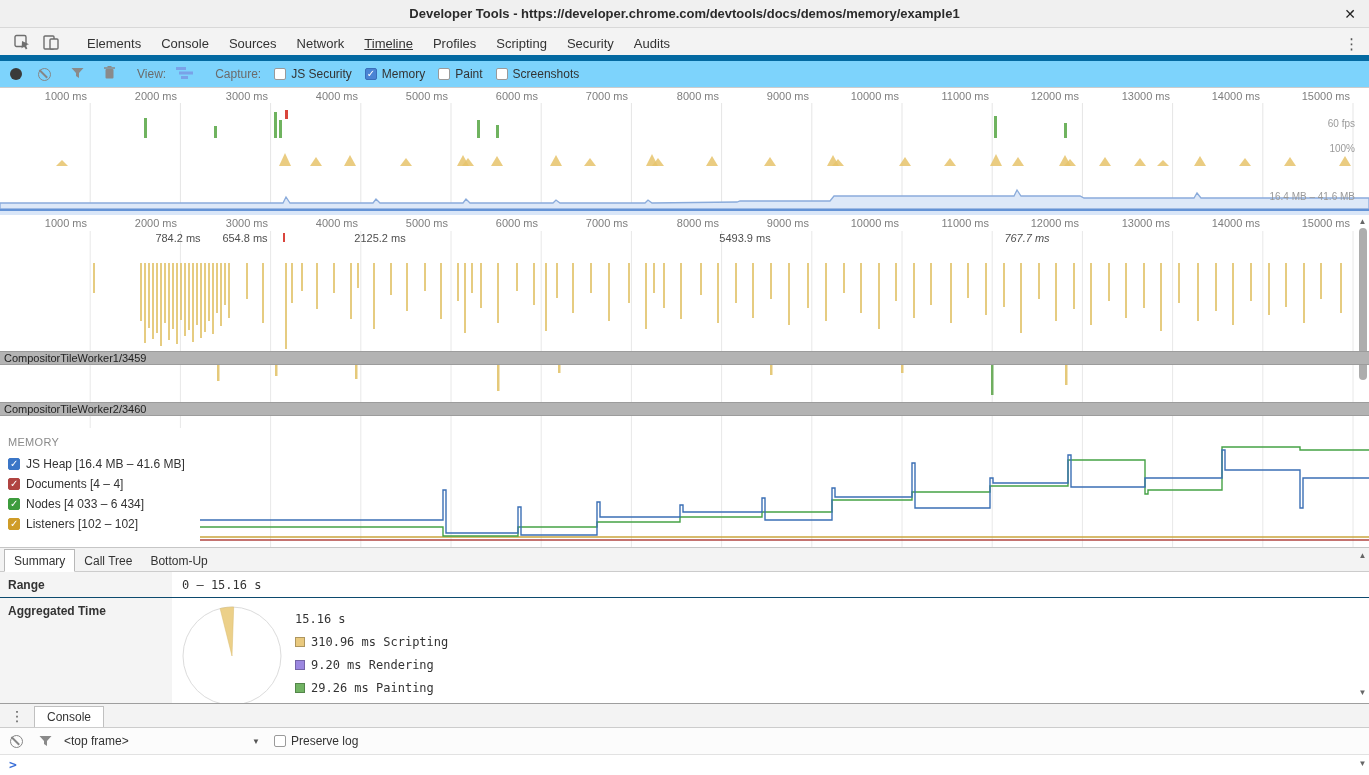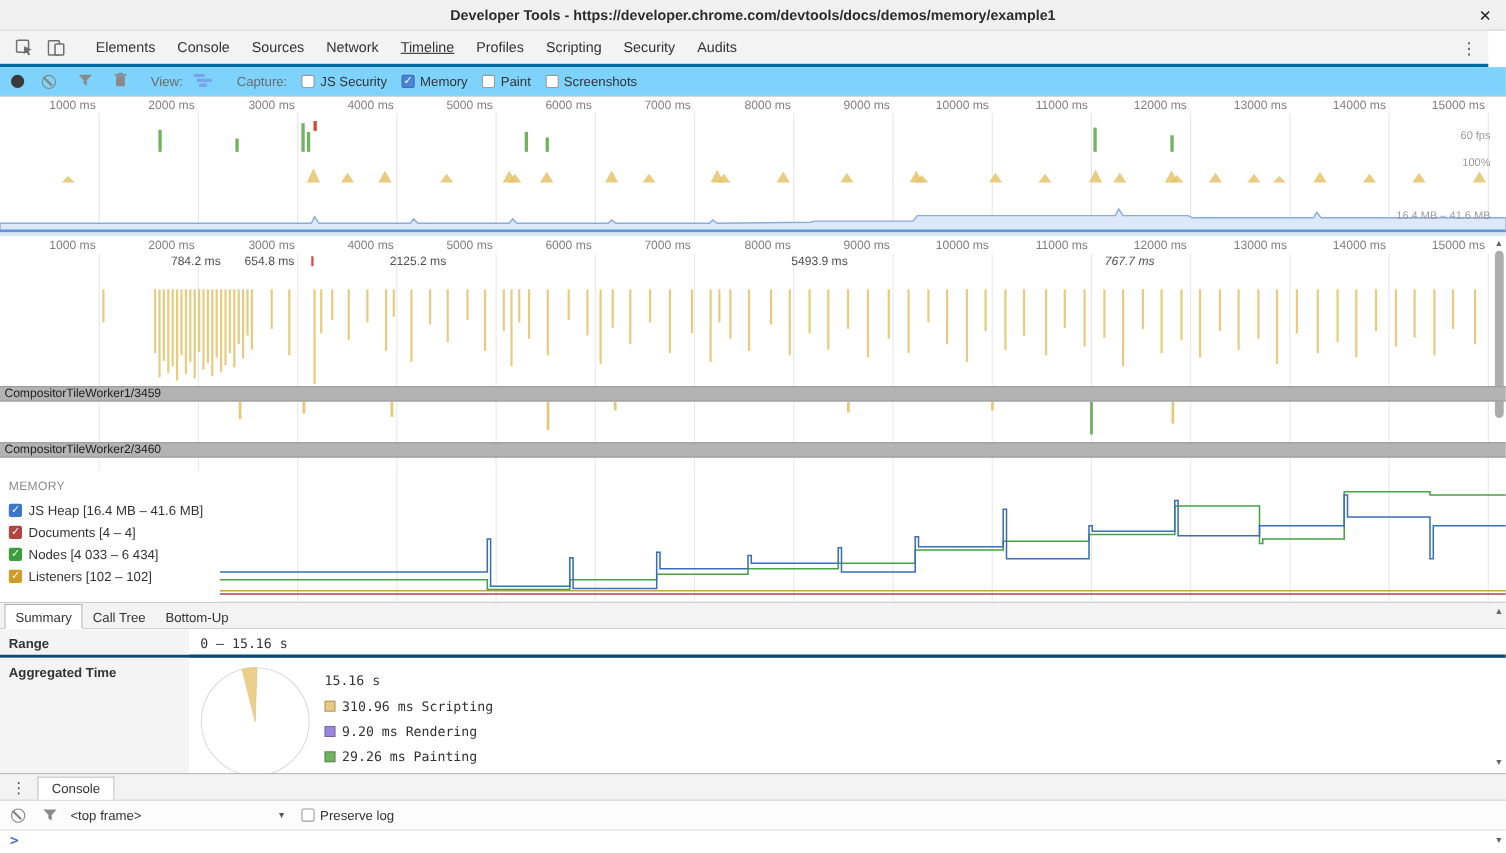--- a/index.html
+++ b/index.html
@@ -6,21 +6,21 @@
   html,body { width:1369px; height:775px; overflow:hidden; }
   body { font-family:"Liberation Sans",sans-serif; font-size:12px; color:#333; background:#fff; position:relative; }
   .mono { font-family:"DejaVu Sans Mono",monospace; }
 
   
   .titlebar { position:absolute; top:0; left:0; right:0; height:28px; background:#f0f0f0; border-bottom:1px solid #d8d8d8; display:flex; align-items:center; justify-content:center; }
   .titlebar .title { font-weight:bold; font-size:13px; color:#2b2b2b; }
   .close-x { position:absolute; right:13px; top:6px; font-size:14px; color:#222; cursor:pointer; }
 
   
-  .tabbar { position:absolute; top:28px; left:0; right:16px; height:33px; background:#f3f3f3; display:flex; align-items:center; border-bottom:3px solid #0369a1; }
+  .tabbar { position:absolute; top:28px; left:0; right:0; height:33px; background:#f3f3f3; display:flex; border-bottom:6px solid #0369a1; }
   .tabbar .toolicon { margin-left:14px; display:inline-flex; align-items:center; }
   .tabbar .tabs { display:flex; margin-left:18px; }
   .tab { padding:0 10px; line-height:32px; font-size:13px; color:#333; cursor:pointer; }
   .tab.active { text-decoration:underline; }
   .kebab { position:absolute; right:10px; top:7px; font-size:15px; color:#555; cursor:pointer; }
 
   
   .tl-toolbar { position:absolute; top:61px; left:0; right:0; height:27px; background:#7dd3fc; border-bottom:1px solid #ccc; display:flex; align-items:center; }
   .rec-dot { width:12px; height:12px; border-radius:50%; background:#3a3a3a; margin-left:10px; cursor:pointer; }
   .block-icon { width:13px; height:13px; border:1.5px solid #868686; border-radius:50%; position:relative; display:inline-block; cursor:pointer; }
@@ -55,21 +55,21 @@
   .memchart { position:absolute; top:0; left:200px; right:0; height:119px; }
 
   
   .dtabs { position:absolute; top:547px; left:0; right:0; height:25px; background:#f3f3f3; border-top:1px solid #c6c6c6; border-bottom:1px solid #ccc; display:flex; align-items:flex-end; padding-left:4px; }
   .dtab { padding:4px 9px 3px 9px; font-size:12px; color:#333; cursor:pointer; }
   .dtab.active { background:#fff; border:1px solid #b8b8b8; border-bottom:1px solid #fff; margin-bottom:-1px; }
 
   
   .details { position:absolute; top:572px; left:0; right:0; height:131px; background:#fff; overflow:hidden; display:flex; flex-direction:column; }
   .drow { display:flex; }
-  .range-row { height:26px; border-bottom:3px solid #0c4a6e; }
+  .range-row { height:26px; border-bottom:1px solid #0c4a6e; }
   .agg-row { flex:1; }
   .dlabel { width:172px; flex:0 0 172px; background:#f4f4f4; font-weight:bold; padding:6px 0 0 8px; }
   .range-row .dvalue { padding-left:10px; line-height:26px; font-size:12px; }
   .agg-row .dvalue { display:flex; padding-left:10px; }
   .pie { margin-top:8px; flex:0 0 100px; }
   .agg-legend { margin-left:13px; padding-top:14px; }
   .agg-total { font-size:12px; }
   .agg-item { display:flex; align-items:center; gap:6px; margin-top:9px; font-size:12px; }
   .swatch { width:10px; height:10px; border:1px solid rgba(0,0,0,0.25); display:inline-block; flex:0 0 auto; }
 

